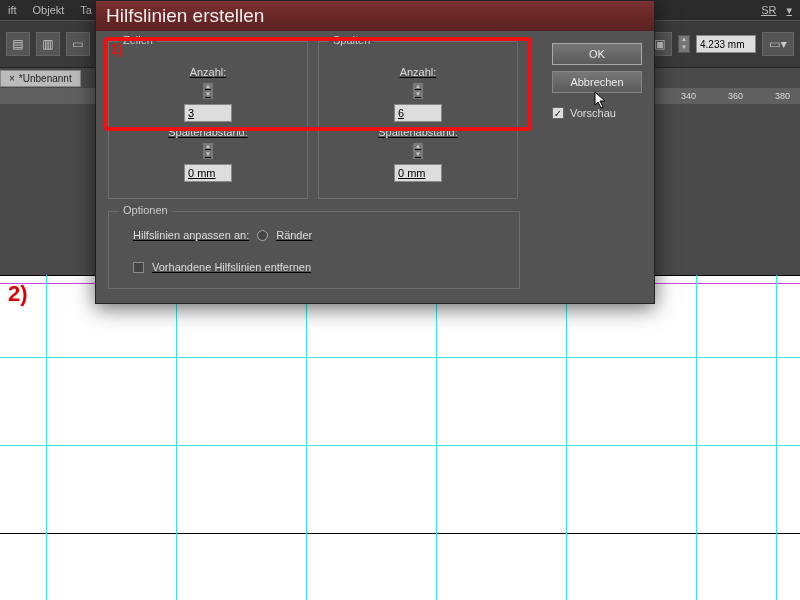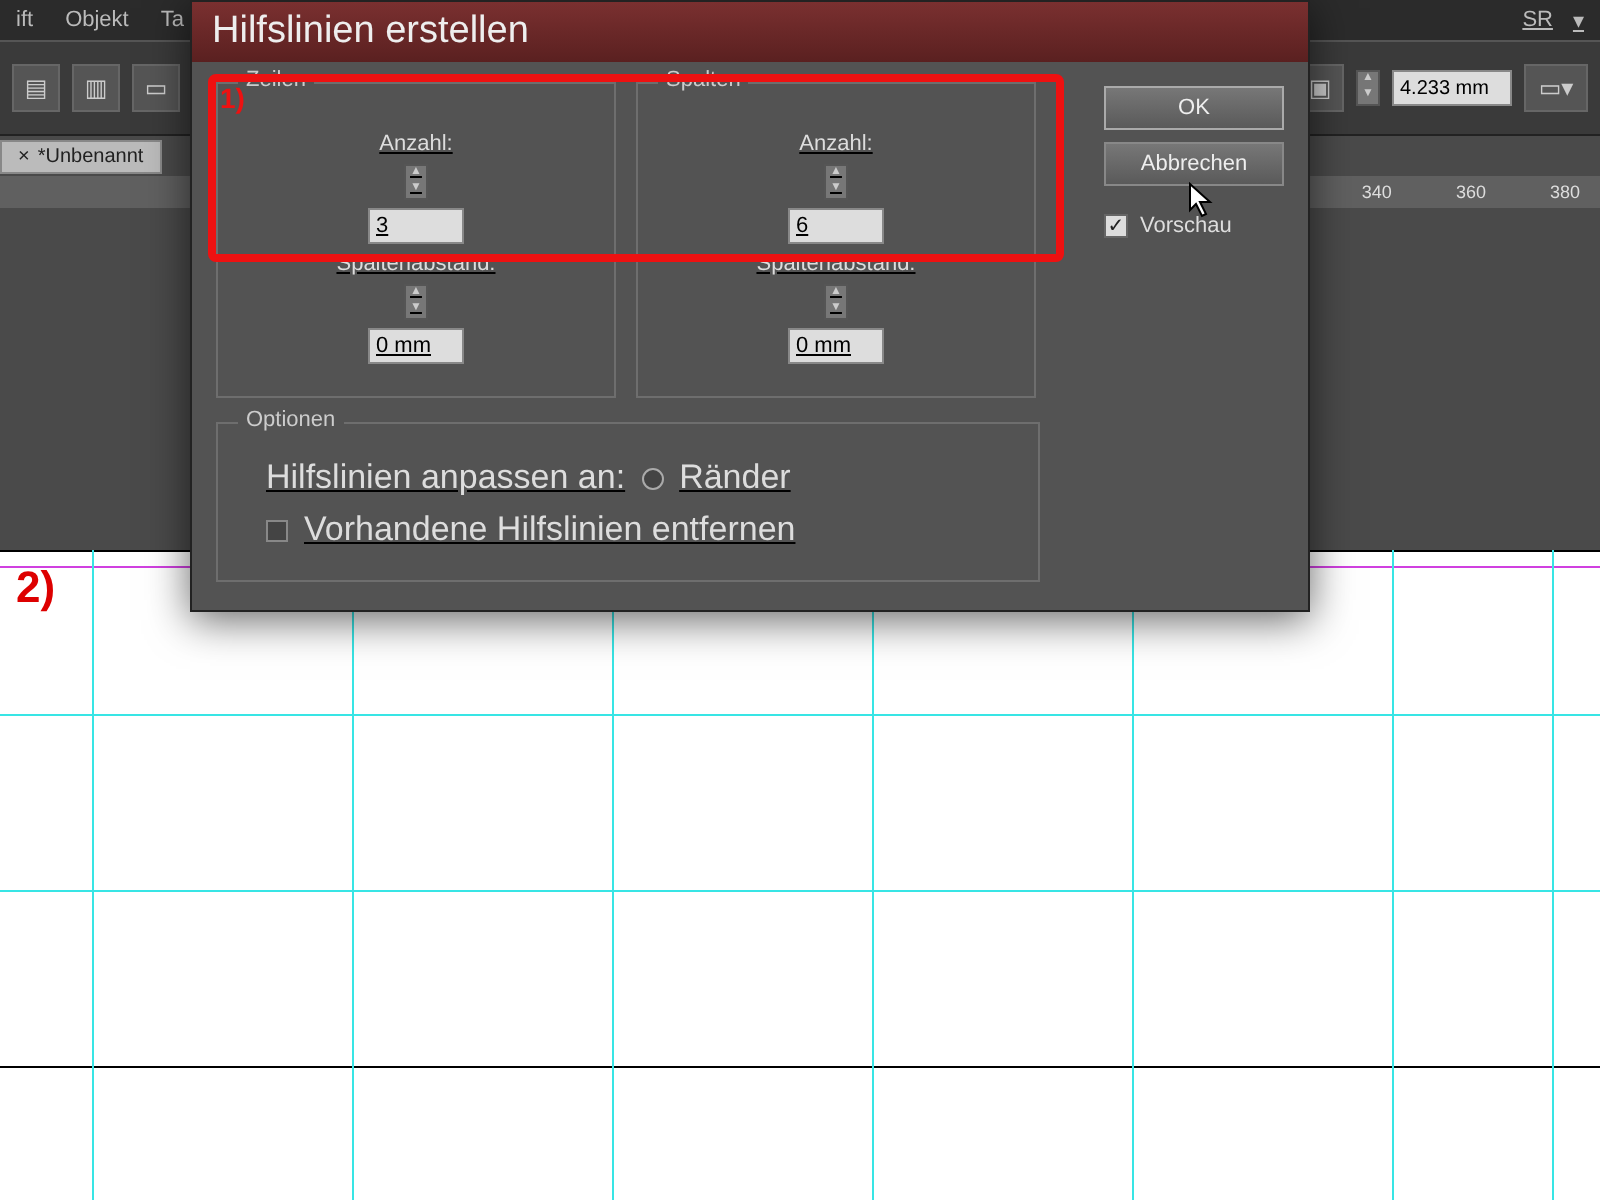--- a/index.html
+++ b/index.html
@@ -52,21 +52,21 @@
   .num-input { width: 48px; height: 18px; background: #ddd; border: 1px solid #888; font-size: 11px; padding: 0 3px; }
 
   .side-buttons { position: absolute; top: 12px; right: 12px; width: 90px; display: flex; flex-direction: column; gap: 6px; }
   .btn { height: 22px; background: linear-gradient(#777,#5a5a5a); border: 1px solid #888; color: #eee; font-size: 11px; display: flex; align-items: center; justify-content: center; cursor: pointer; }
   .btn.primary { border-color: #aaa; }
   .checkbox-row { display: flex; align-items: center; gap: 6px; color: #ddd; font-size: 11px; margin-top: 8px; }
   .chk { width: 12px; height: 12px; background: #ddd; border: 1px solid #666; display: flex; align-items: center; justify-content: center; font-size: 10px; color: #222; }
 
   .options-fs { margin-top: 12px; border: 1px solid #6e6e6e; padding: 14px 10px 12px 24px; position: relative; width: 412px; }
   .options-fs .legend { position: absolute; top: -8px; left: 10px; background: #535353; color: #ccc; font-size: 11px; padding: 0 4px; }
-  .opt-row { display: flex; align-items: center; gap: 8px; color: #ddd; font-size: 17px; margin: 3px 0; }
+  .opt-row { display: flex; align-items: center; gap: 8px; color: #ddd; font-size: 11px; margin: 3px 0; }
   .radio { width: 11px; height: 11px; border-radius: 50%; border: 1px solid #aaa; background: #444; display: flex; align-items: center; justify-content: center; }
   .radio.checked::after { content: ""; width: 5px; height: 5px; border-radius: 50%; background: #3af; }
   .opt-indent { margin-left: 134px; }
   .opt-row .chk-sm { width: 11px; height: 11px; background: #444; border: 1px solid #888; }
 
   
   .cursor { position: absolute; top: 60px; left: 498px; width: 14px; height: 18px; pointer-events: none; z-index: 999; }
   .cursor svg { width: 100%; height: 100%; }
 </style>
 </head>
@@ -175,21 +175,21 @@
       </div>
     </div>
 
     <div class="options-fs">
       <div class="legend">Optionen</div>
       <div class="opt-row">
         <span>Hilfslinien anpassen an:</span>
         <span class="radio"></span>
         <span>Ränder</span>
       </div>
-      <div class="opt-row" style="margin-top:6px">
+      <div class="opt-row" style="margin-top:20px">
         <span class="chk-sm"></span>
         <span>Vorhandene Hilfslinien entfernen</span>
       </div>
     </div>
 
     <div class="side-buttons">
       <div class="btn primary">OK</div>
       <div class="btn">Abbrechen</div>
       <div class="checkbox-row">
         <div class="chk">✓</div>

